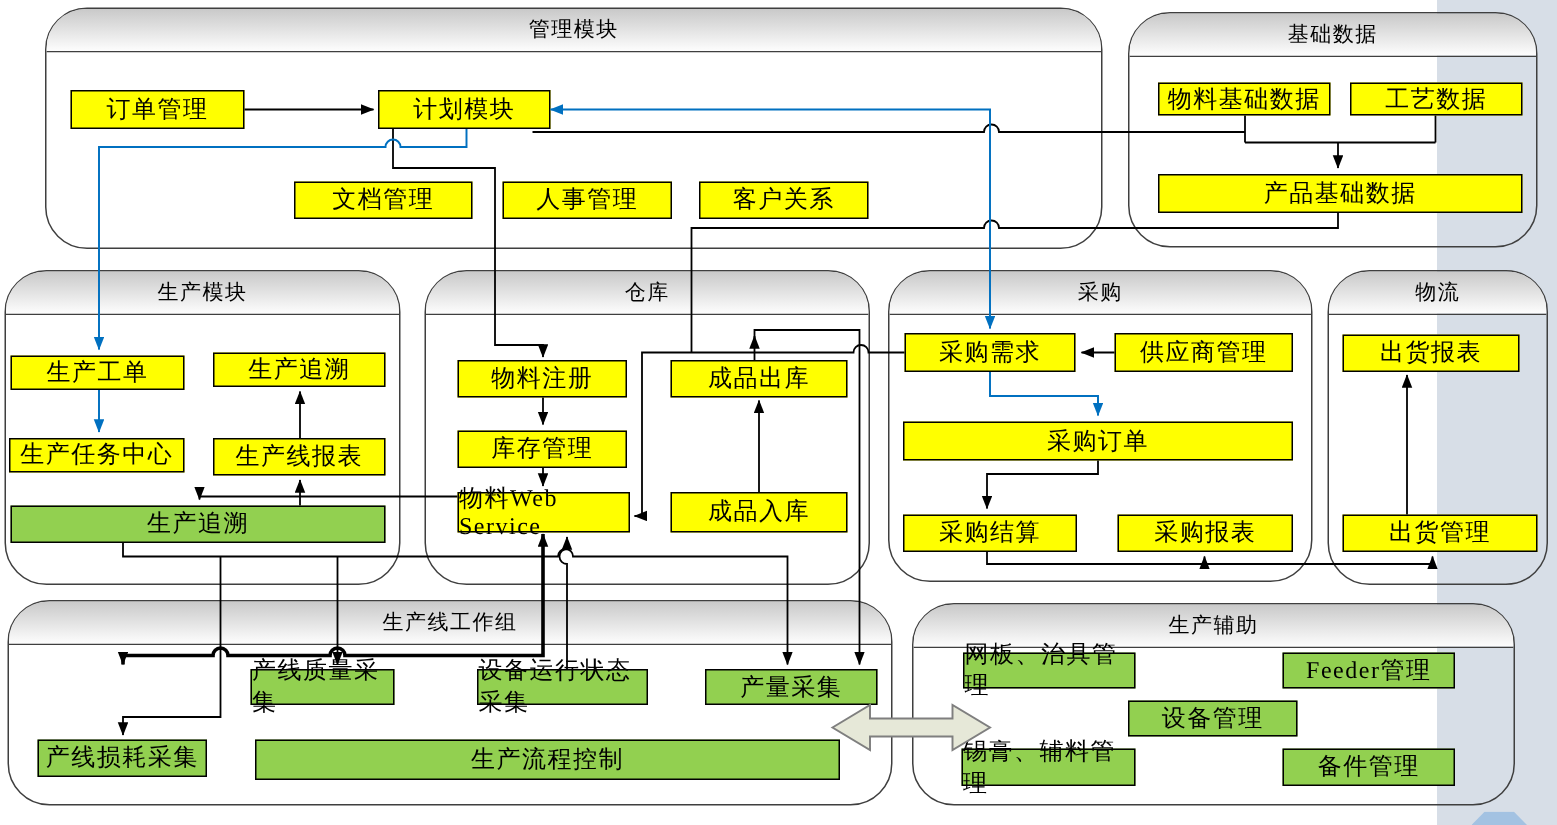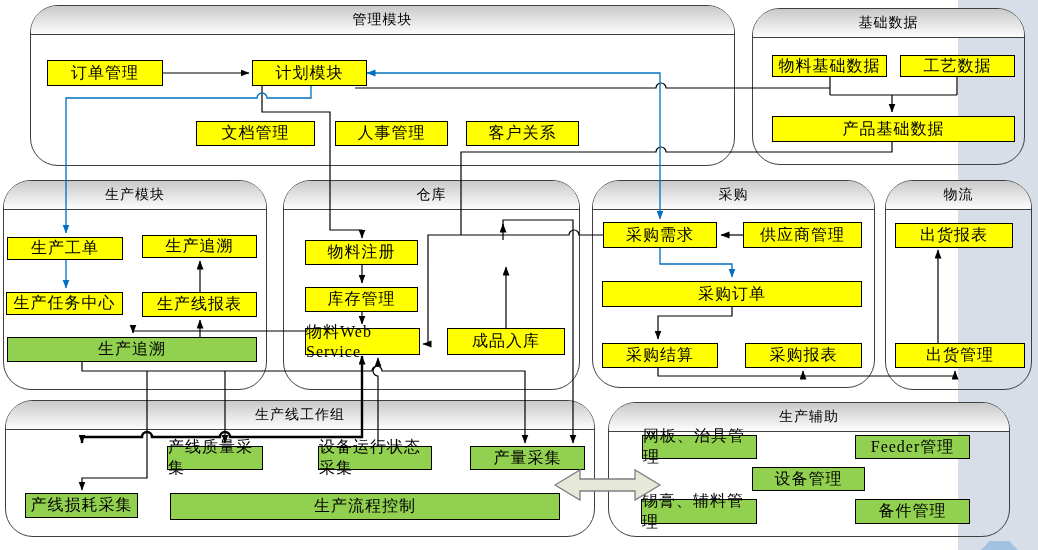--- a/index.html
+++ b/index.html
@@ -77,20 +77,21 @@
 
   <div class="bx" style="left:7px;top:237px;width:116px;height:23px;">生产工单</div>
   <div class="bx" style="left:142px;top:235px;width:115px;height:23px;">生产追溯</div>
   <div class="bx" style="left:6px;top:292px;width:117px;height:23px;">生产任务中心</div>
   <div class="bx" style="left:142px;top:292px;width:115px;height:25px;">生产线报表</div>
   <div class="bx g" style="left:7px;top:337px;width:250px;height:25px;">生产追溯</div>
 
   <div class="bx" style="left:305px;top:240px;width:113px;height:25px;">物料注册</div>
   <div class="bx" style="left:305px;top:287px;width:113px;height:25px;">库存管理</div>
   <div class="bx" style="left:305px;top:328px;width:115px;height:27px;">物料Web Service</div>
+  <div class="bx" style="left:447px;top:240px;width:118px;height:25px;">成品出库</div>
   <div class="bx" style="left:447px;top:328px;width:118px;height:27px;">成品入库</div>
 
   <div class="bx" style="left:603px;top:222px;width:114px;height:26px;">采购需求</div>
   <div class="bx" style="left:743px;top:222px;width:119px;height:26px;">供应商管理</div>
   <div class="bx" style="left:602px;top:281px;width:260px;height:26px;">采购订单</div>
   <div class="bx" style="left:602px;top:343px;width:116px;height:25px;">采购结算</div>
   <div class="bx" style="left:745px;top:343px;width:117px;height:25px;">采购报表</div>
 
   <div class="bx" style="left:895px;top:223px;width:118px;height:25px;">出货报表</div>
   <div class="bx" style="left:895px;top:343px;width:130px;height:25px;">出货管理</div>

